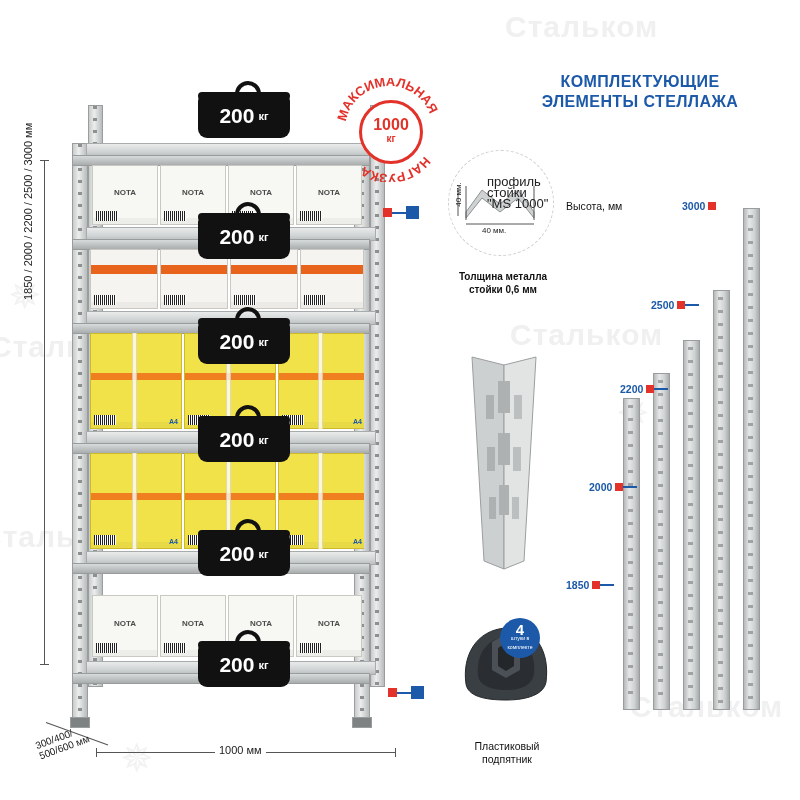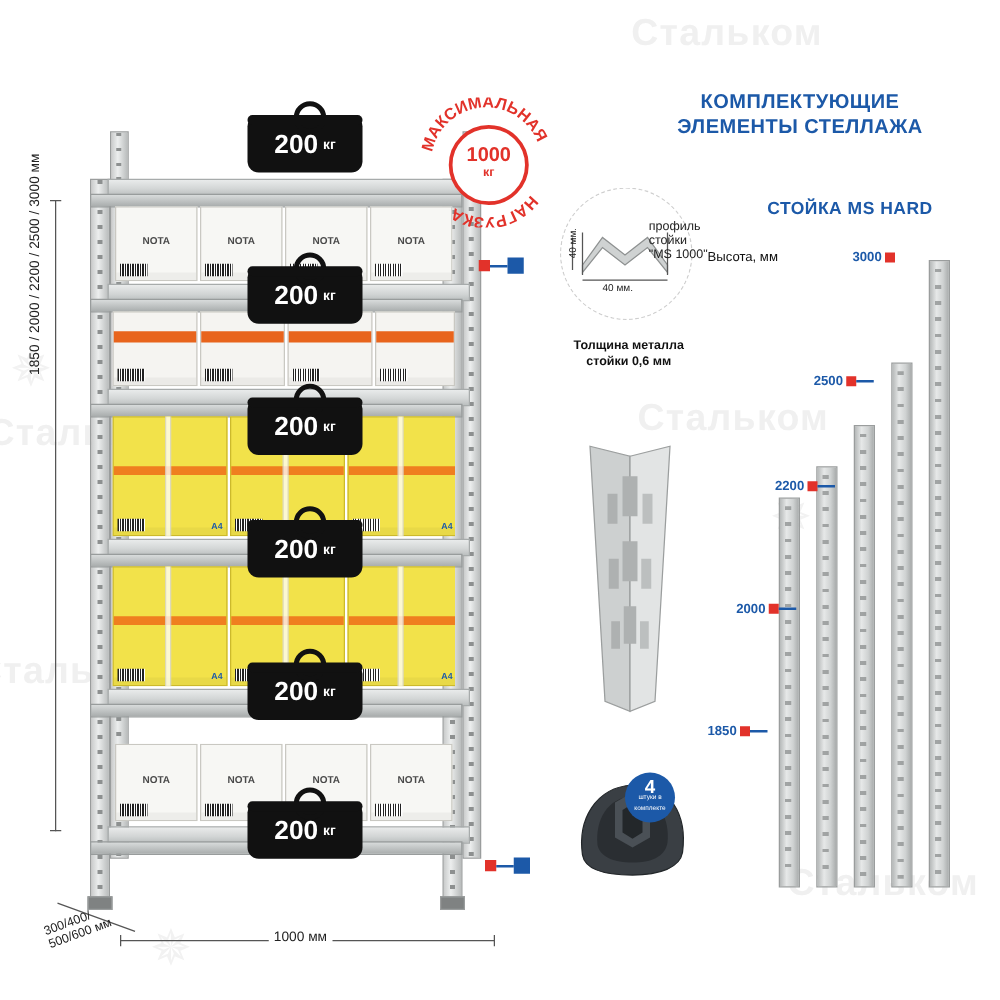--- a/index.html
+++ b/index.html
@@ -191,21 +191,21 @@
   .conn .line{height:2px;background:#1c59a8;}
   .conn .sq-blue{width:13px;height:13px;background:#1c59a8;}
 
   
   .profile-box{position:absolute;left:448px;top:150px;width:104px;height:110px;}
   .profile-circle{
     position:absolute;left:0;top:0;width:104px;height:104px;border-radius:50%;
     border:1px dashed #cfcfcf;
   }
   .profile-txt{
-    position:absolute;left:487px;top:176px;font-size:10px;color:#222;line-height:11px;margin-left:32px;
+    position:absolute;left:487px;top:176px;font-size:13px;color:#222;line-height:11px;
   }
   .profile-caption{
     position:absolute;left:438px;top:270px;width:130px;text-align:center;
     font-size:10px;color:#111;line-height:13px;font-weight:bold;
   }
   .dim-small{position:absolute;font-size:8px;color:#222;}
 
   
   .beam{position:absolute;left:468px;top:355px;width:72px;height:220px;}
 
@@ -257,21 +257,20 @@
   <div class="wm" style="left:630px;top:690px;"><span>Стальком</span></div>
   <div class="wm-star" style="left:8px;top:272px;"><span>✵</span></div>
   <div class="wm-star" style="left:616px;top:390px;"><span>✵</span></div>
   <div class="wm-star" style="left:120px;top:735px;"><span>✵</span></div>
 
 
   <div class="right-head">
     <div>КОМПЛЕКТУЮЩИЕ</div>
     <div>ЭЛЕМЕНТЫ СТЕЛЛАЖА</div>
   </div>
-  <div class="right-sub">СТОЙКА MS HARD</div>
 
   <div class="rack">
 
     <div class="post" style="left:18px;top:0px;width:13px;height:580px;">
         <div class="post-holes" style="left:4px;"></div>
       </div>
     <div class="post" style="left:300px;top:0px;width:13px;height:580px;">
         <div class="post-holes" style="left:4px;"></div>
       </div>
 
@@ -498,20 +497,24 @@
     <div class="t">комплекте</div>
   </div>
   <div class="foot-wrap">
     <svg width="110" height="95" viewBox="0 0 110 95">
       <path d="M14,72 C10,44 24,18 54,16 C84,14 98,40 94,70 C92,82 76,88 54,88 C32,88 16,84 14,72 Z" fill="#3a3f44" stroke="#23272a" stroke-width="1"></path>
       <path d="M26,64 C24,44 34,26 54,25 C74,24 84,42 82,62 C80,74 68,78 54,78 C40,78 28,74 26,64 Z" fill="#2a2e32"></path>
       <path d="M40,30 L54,22 L68,30 L68,58 L54,66 L40,58 Z" fill="#4a5056"></path>
       <path d="M46,36 L54,31 L62,36 L62,54 L54,59 L46,54 Z" fill="#23272a"></path>
     </svg>
   </div>
+  <div class="foot-caption">
+    <div>Пластиковый</div>
+    <div>подпятник</div>
+  </div>
 
   <div class="height-label">Высота, мм</div>
 
   <div class="posts">
     <div class="vpost" style="left:168px;height:500px;">
         <div class="perf"></div>
       </div>
     <div class="vpost" style="left:138px;height:418px;">
         <div class="perf"></div>
       </div>

